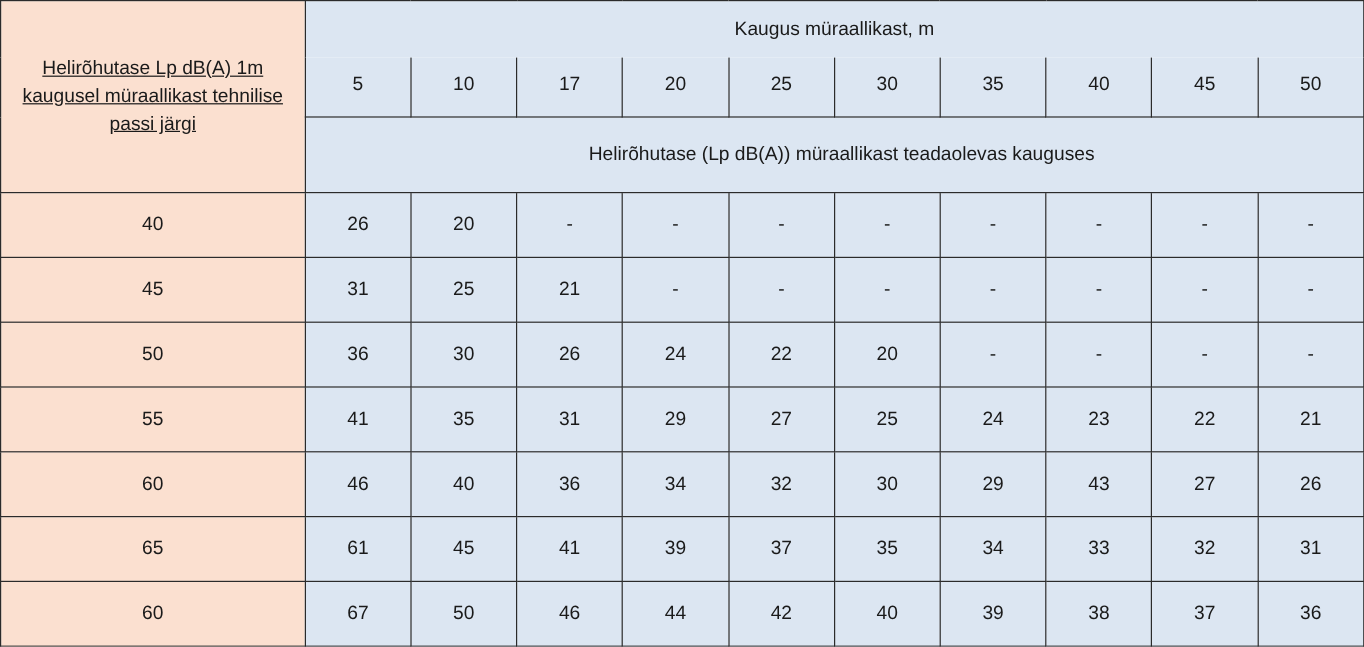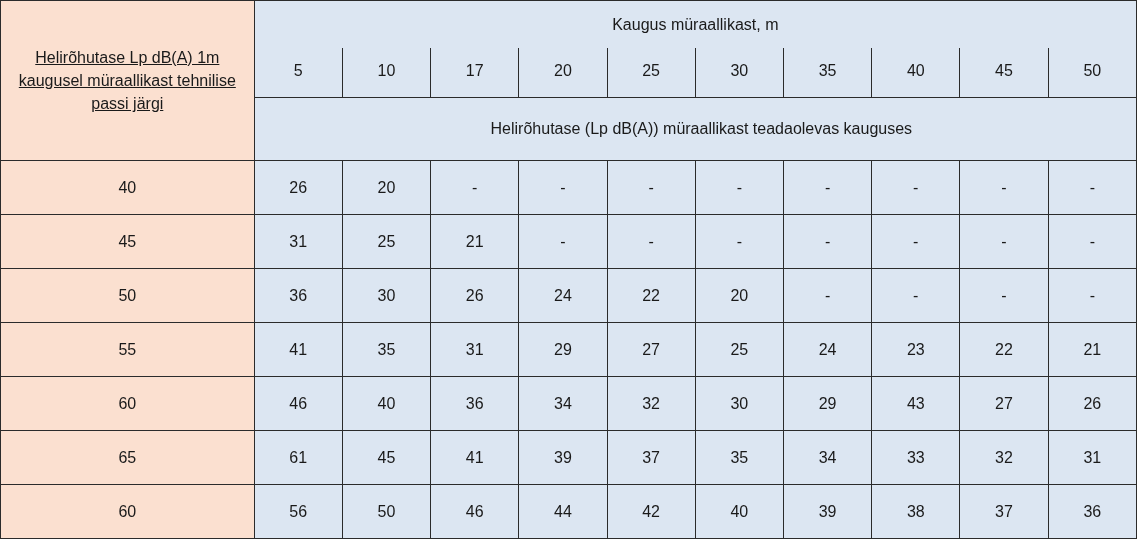--- a/index.html
+++ b/index.html
@@ -178,21 +178,21 @@
         <td class="datacell">39</td>
         <td class="datacell">37</td>
         <td class="datacell">35</td>
         <td class="datacell">34</td>
         <td class="datacell">33</td>
         <td class="datacell">32</td>
         <td class="datacell">31</td>
       </tr>
       <tr>
         <td class="rowlabel">60</td>
-        <td class="datacell">56</td>
+        <td class="datacell">67</td>
         <td class="datacell">50</td>
         <td class="datacell">46</td>
         <td class="datacell">44</td>
         <td class="datacell">42</td>
         <td class="datacell">40</td>
         <td class="datacell">39</td>
         <td class="datacell">38</td>
         <td class="datacell">37</td>
         <td class="datacell">36</td>
       </tr>

